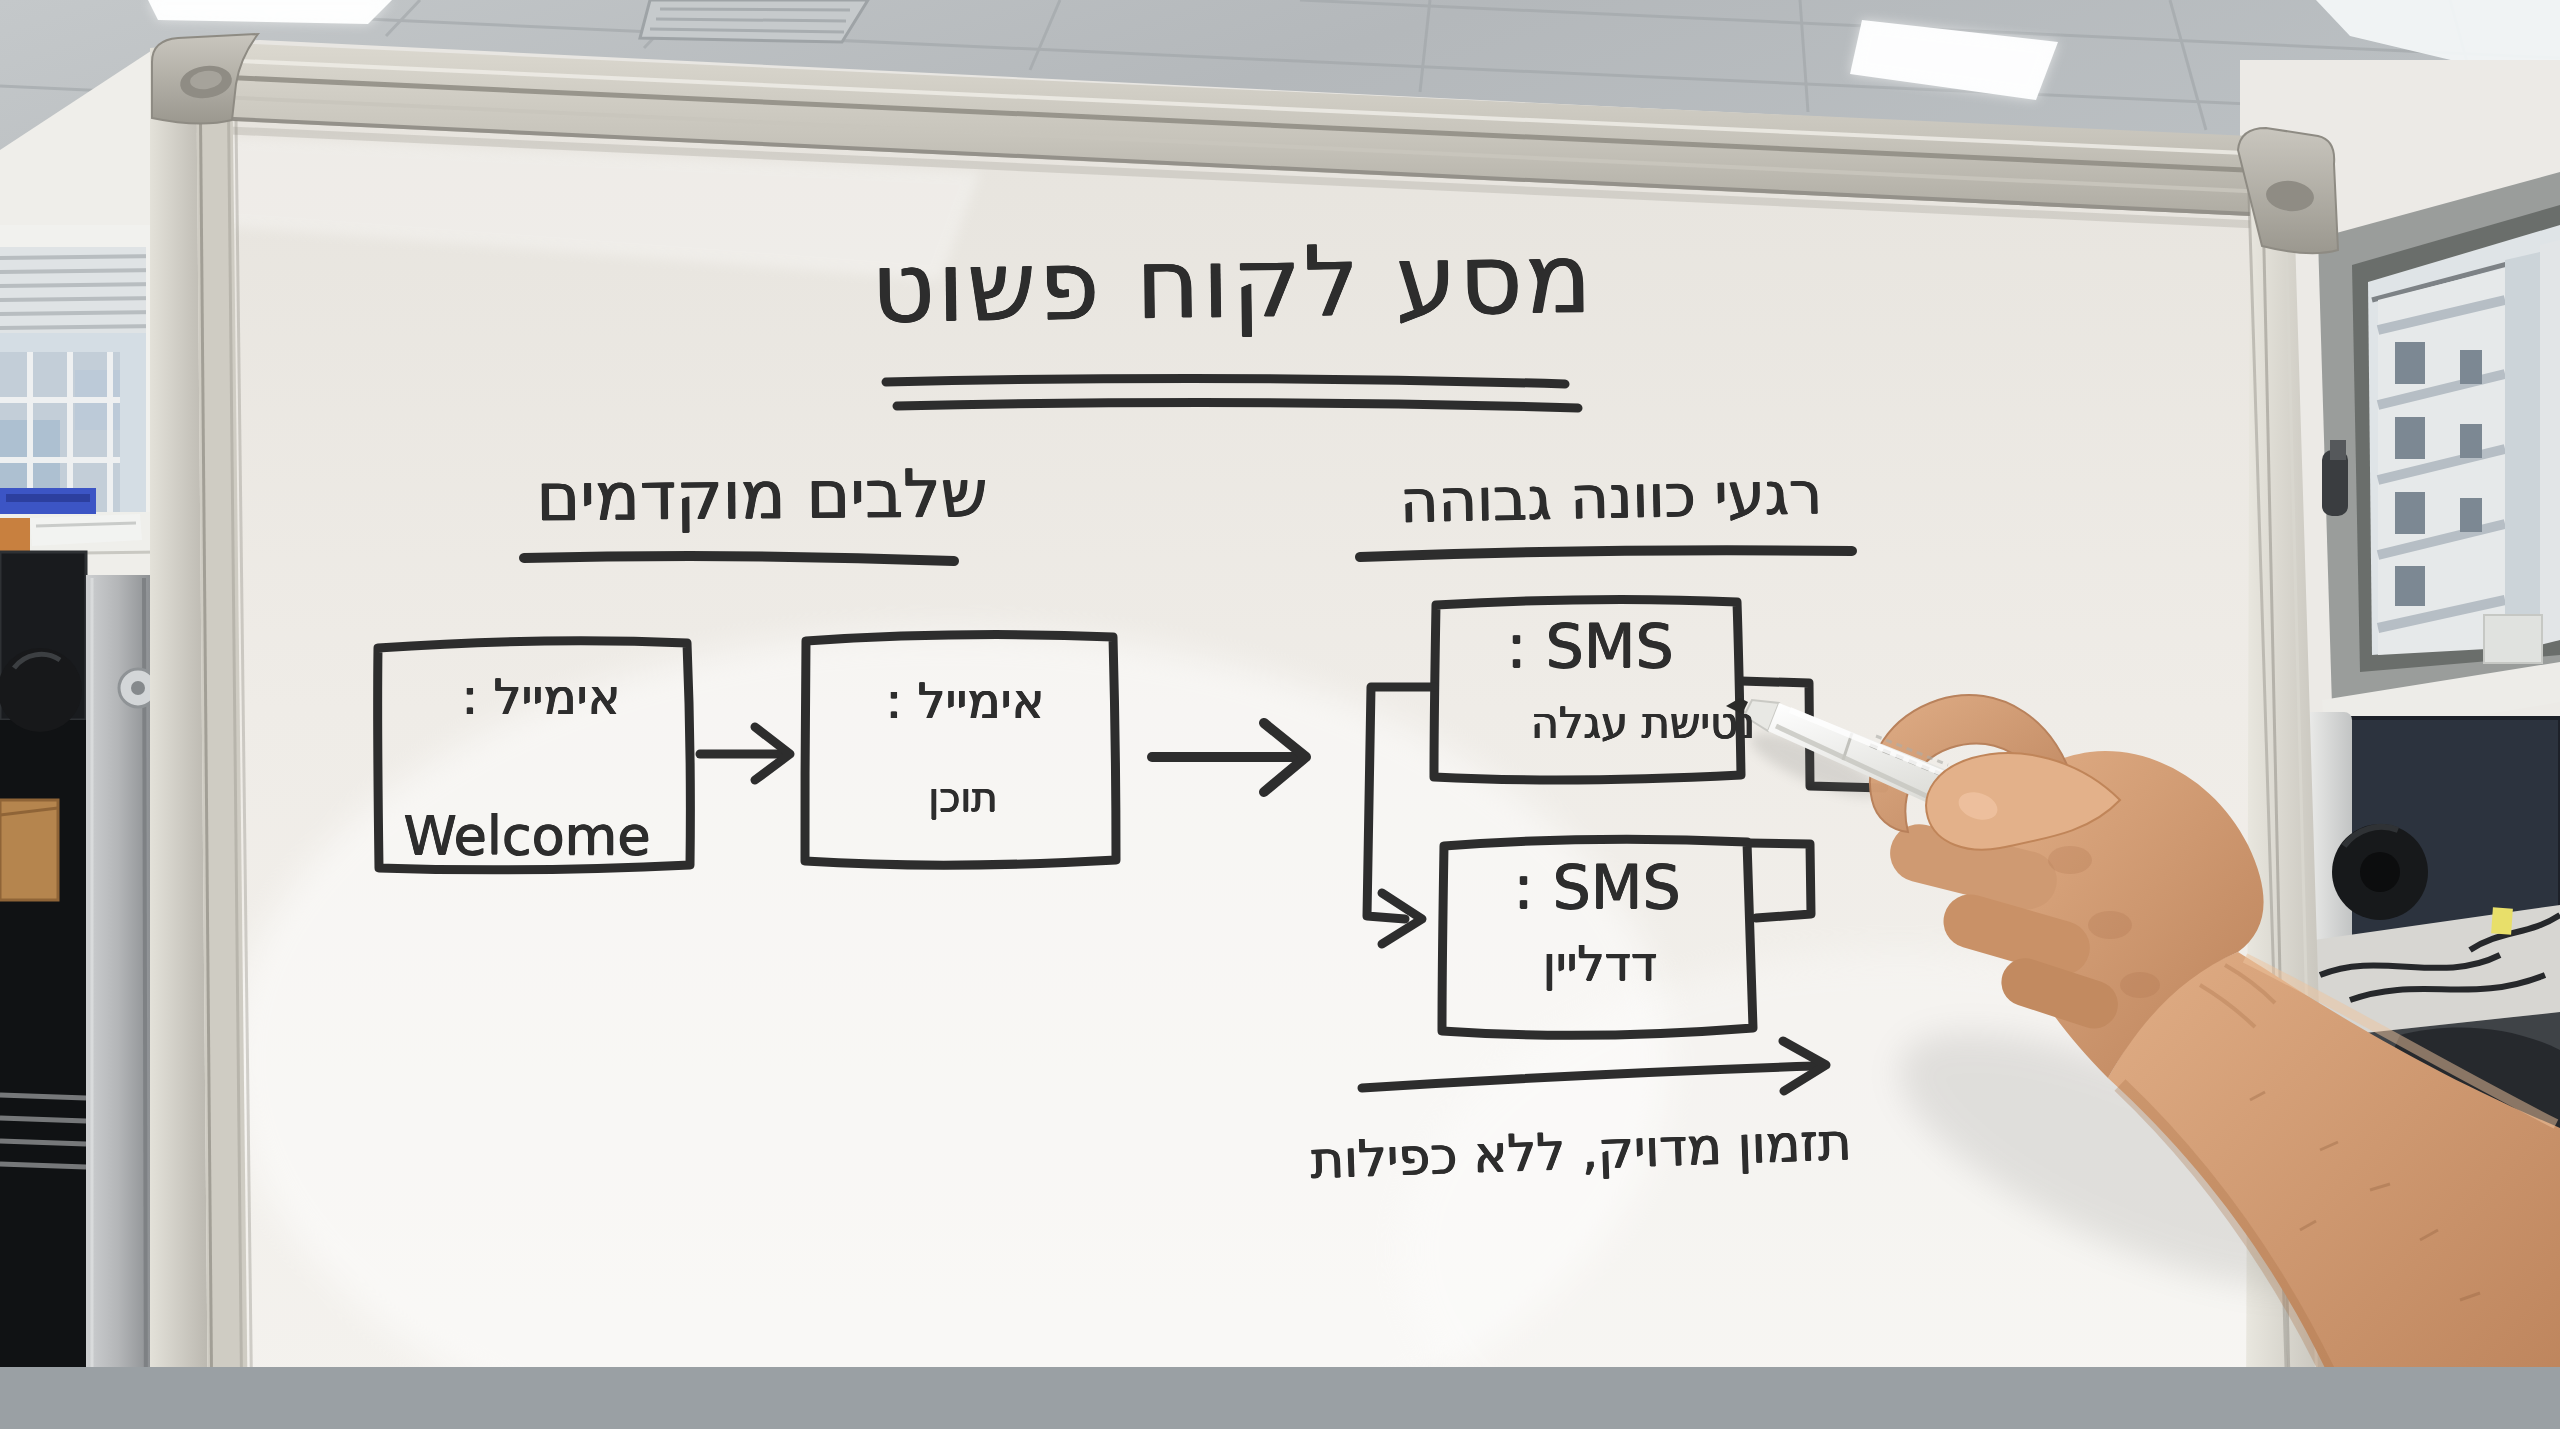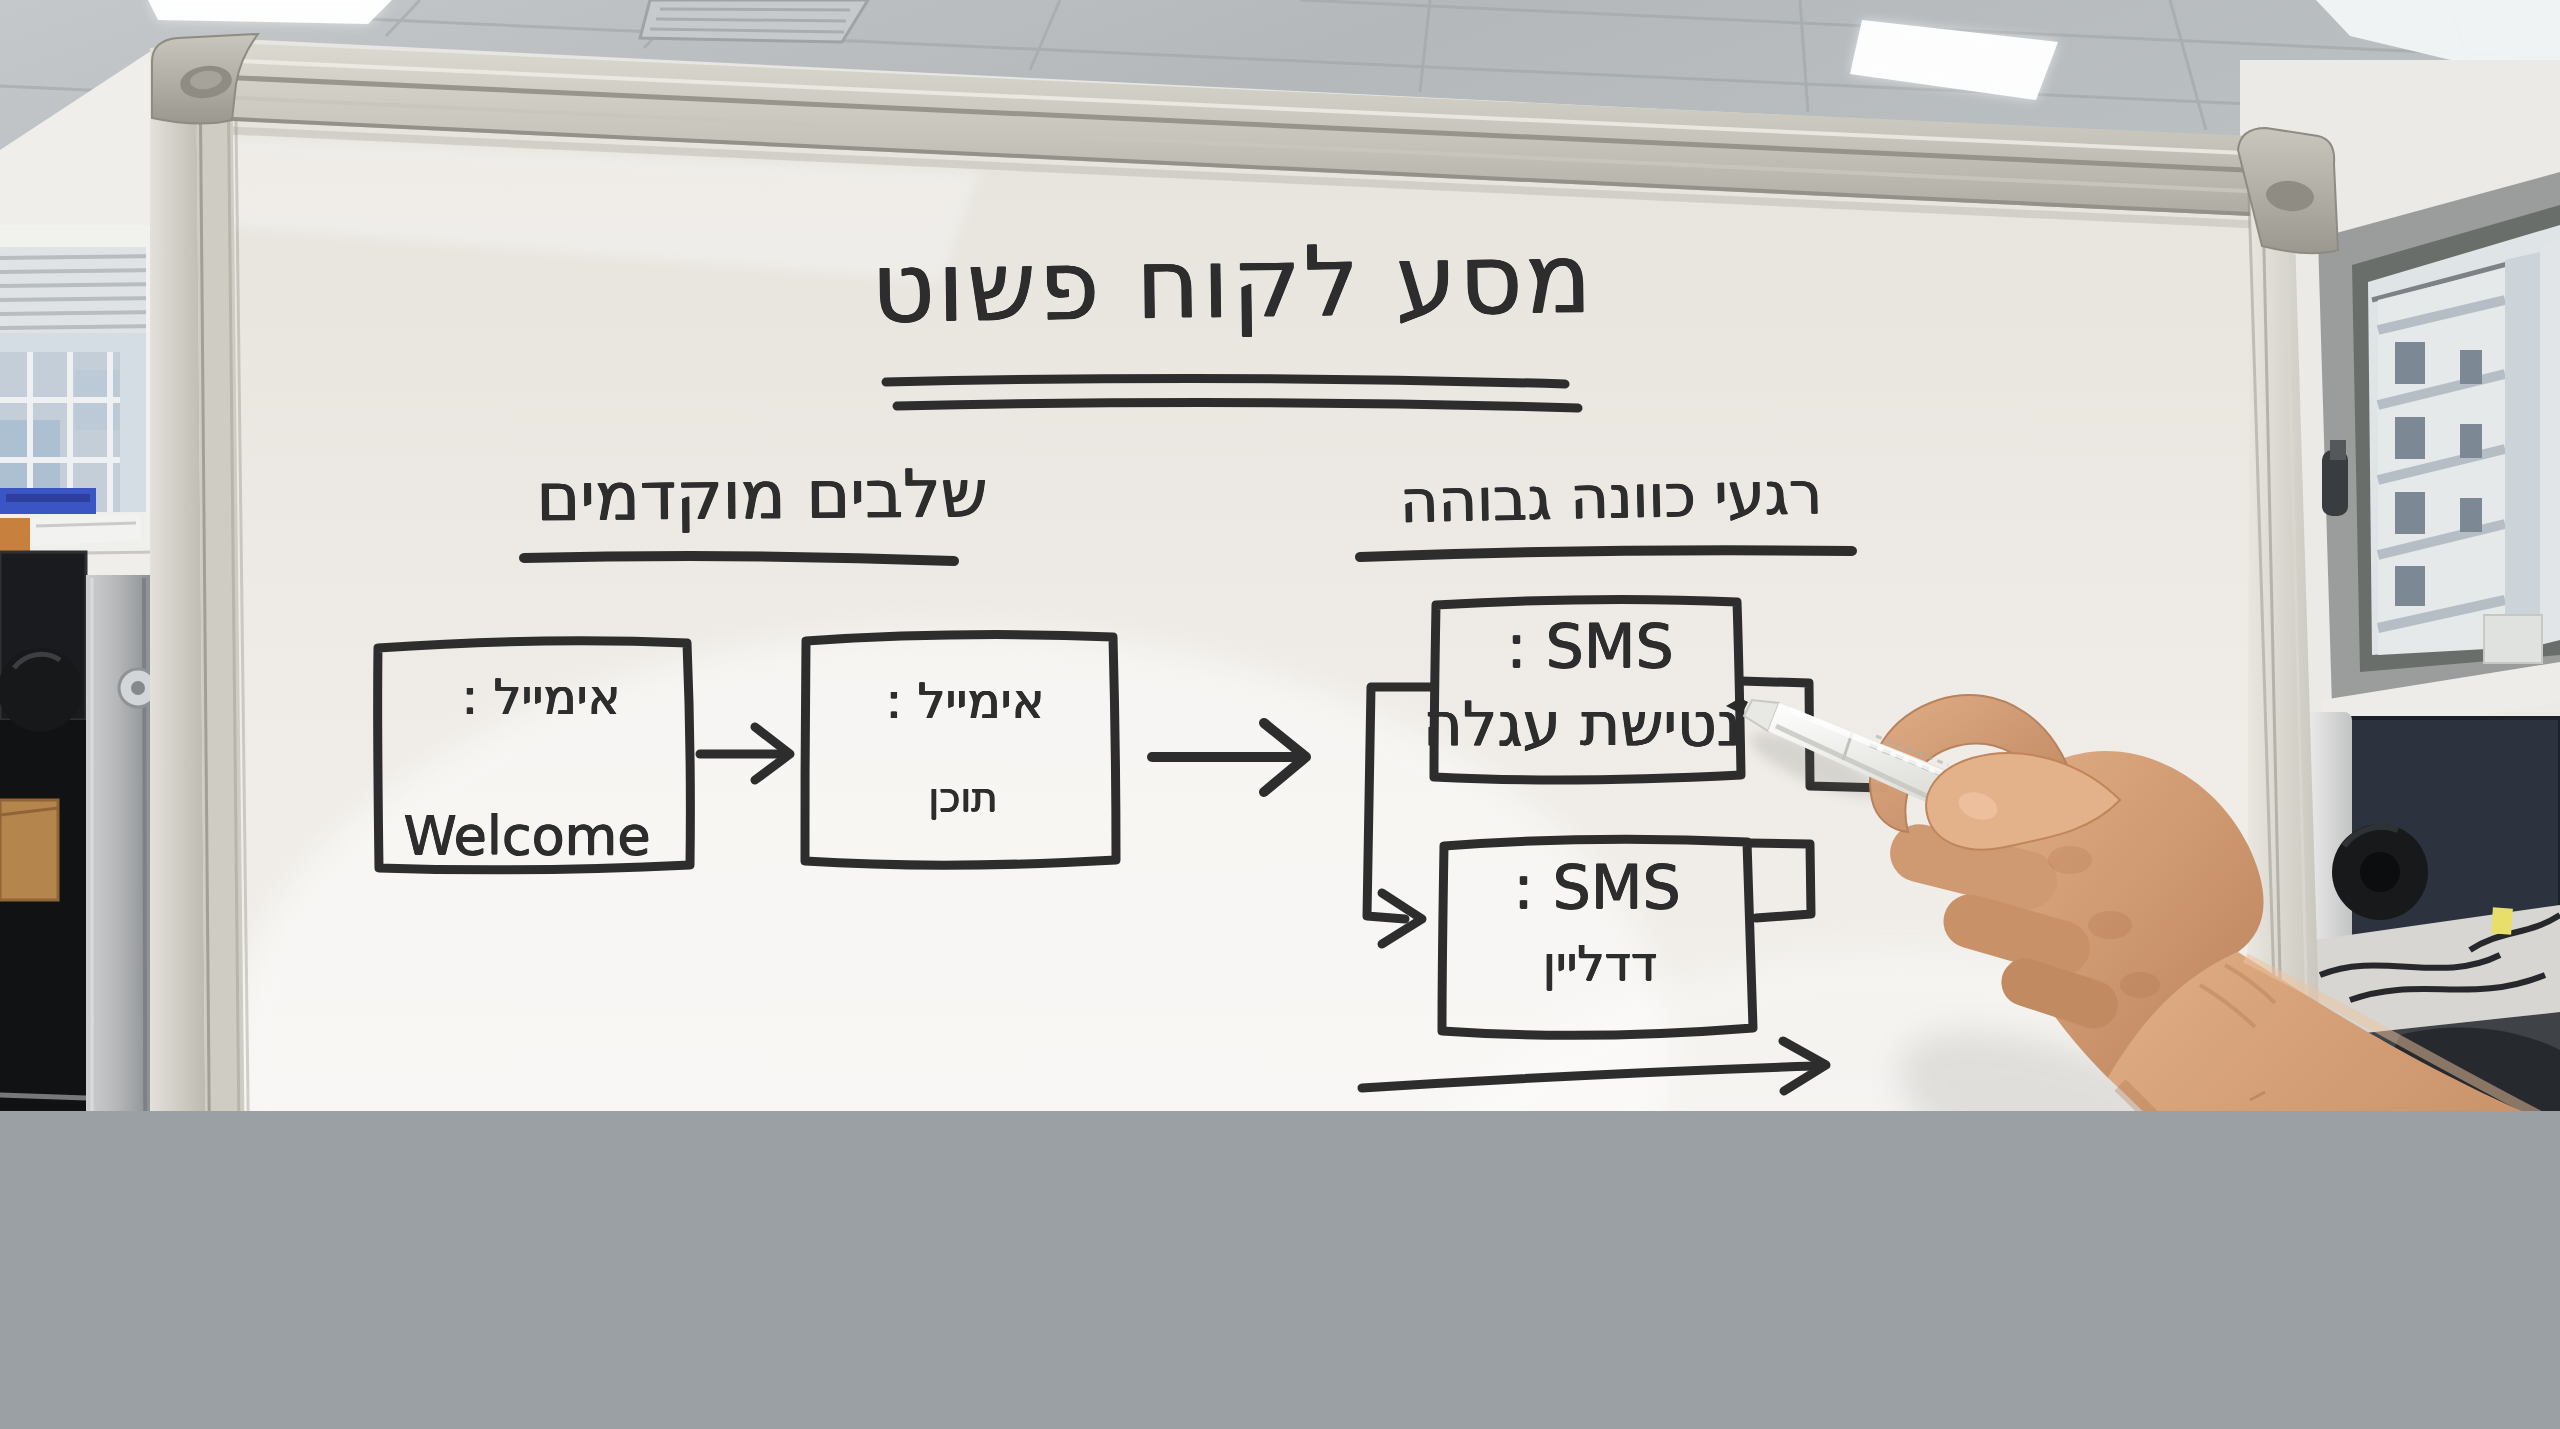--- a/index.html
+++ b/index.html
@@ -1,18 +1,18 @@
 <!DOCTYPE html>
 <html><head>
 <meta charset="utf-8">
 <style>
   html,body{margin:0;padding:0;background:#9aa0a4;}
   #scene{
     position:relative;
-    width:2560px;height:1111px;
+    width:2560px;height:1367px;
     overflow:hidden;
     background:#e8e6e2;
     font-family:"DejaVu Sans","Liberation Sans",sans-serif;
   }
   #scene svg.layer{position:absolute;left:0;top:0;width:2560px;height:1429px;}
   .txt{
     position:absolute;
     white-space:nowrap;
     color:#2d2d2d;
     text-shadow:0.6px 0 0 #2d2d2d,-0.6px 0 0 #2d2d2d,0 0.5px 0 #2d2d2d;
@@ -328,20 +328,20 @@
 
 <div class="txt c" dir="rtl" style="left:1611px;top:497px;font-size:59px;transform:translate(-50%,-50%) rotate(-1.2deg);">רגעי כוונה גבוהה</div>
 
 <div class="txt c" dir="rtl" style="left:541px;top:697px;font-size:49px;">אימייל :</div>
 <div class="txt c" style="left:527px;top:836px;font-size:54px;">Welcome</div>
 
 <div class="txt c" dir="rtl" style="left:965px;top:701px;font-size:49px;">אימייל :</div>
 <div class="txt c" dir="rtl" style="left:963px;top:797px;font-size:40px;">תוכן</div>
 
 <div class="txt c" dir="rtl" style="left:1590px;top:646px;font-size:60px;">SMS :</div>
-<div class="txt c" dir="rtl" style="left:1582px;top:723px;font-size:61px;">נטישת עגלה</div>
+<div class="txt c" dir="rtl" style="left:1643px;top:723px;font-size:43px;">נטישת עגלה</div>
 
 <div class="txt c" dir="rtl" style="left:1597px;top:887px;font-size:60px;">SMS :</div>
 <div class="txt c" dir="rtl" style="left:1600px;top:963px;font-size:48px;">דדליין</div>
 
 <div class="txt c" dir="rtl" style="left:1581px;top:1151px;font-size:51px;transform:translate(-50%,-50%) rotate(-2deg);">תזמון מדויק, ללא כפילות</div>
 
 </div>
 
 </body></html>

